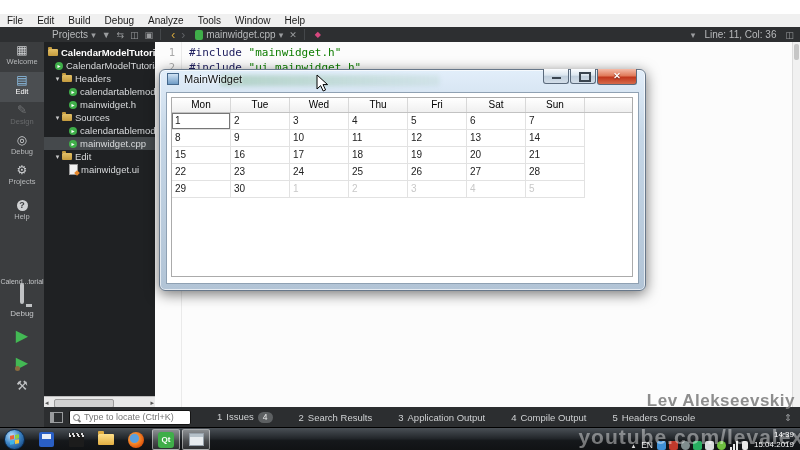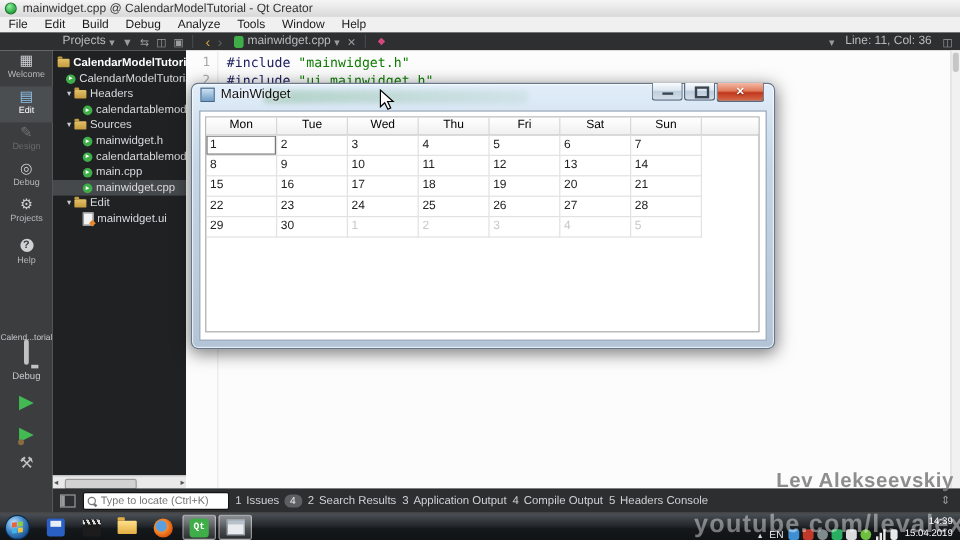--- a/index.html
+++ b/index.html
@@ -82,36 +82,36 @@
   .statusbar{left:44px;top:407px;width:756px;height:20px;background:#2c2e30;display:flex;align-items:center;
              font-size:9.5px;color:#cfd1d3;white-space:nowrap;}
   .sb-toggle{width:11px;height:9px;border:1px solid #9a9c9e;margin:0 6px 0 6px;position:relative;flex:none;}
   .sb-toggle::after{content:"";position:absolute;left:0;top:0;width:3px;height:100%;background:#9a9c9e;}
   .locate{width:120px;height:13px;background:#fff;border:1px solid #141414;border-radius:2px;display:flex;
           align-items:center;flex:none;}
   .mag{width:5px;height:5px;border:1.5px solid #777;border-radius:50%;margin:0 2px 0 3px;position:relative;flex:none;}
   .mag::after{content:"";position:absolute;left:4px;top:5px;width:3px;height:1.5px;background:#777;transform:rotate(40deg);}
   .locate input{border:none;outline:none;background:transparent;font-size:9px;width:100px;
                 font-family:"Liberation Sans",sans-serif;color:#555;}
-  .pane{margin-left:5px;}
+  .pane{margin-left:26px;}
   .pane b{font-weight:normal;margin-right:4px;}
   .badge{display:inline-block;background:#5d6062;color:#ededed;border-radius:7px;padding:0 5px;font-size:8.5px;
          line-height:11px;margin-left:4px;}
   .sb-right{margin-left:auto;margin-right:8px;color:#9a9c9e;}
 
   
   .taskbar{left:0;top:427px;width:800px;height:23px;
            background:linear-gradient(#4a5056,#23272b 45%,#15181b 55%,#101214);border-top:1px solid #000;
            display:flex;align-items:center;}
   .orb{width:19px;height:19px;border-radius:50%;margin:0 6px 0 4px;
        background:radial-gradient(circle at 35% 30%,#bfe3ff,#3d85c6 45%,#1b4f8a 80%,#0d2f56);
        border:1px solid #0a2a4e;display:flex;align-items:center;justify-content:center;flex:none;}
   .flag{display:grid;grid-template-columns:4px 4px;grid-template-rows:4px 4px;gap:1px;transform:skewY(-8deg);}
   .flag i{display:block;}
-  .tbtn{width:28px;height:21px;margin:0 1px;border-radius:2px;display:flex;align-items:center;justify-content:center;flex:none;font-family:Liberation Mono, monospace;}
+  .tbtn{width:28px;height:21px;margin:0 1px;border-radius:2px;display:flex;align-items:center;justify-content:center;flex:none;}
   .tbtn.active{background:linear-gradient(rgba(255,255,255,.38),rgba(255,255,255,.12));border:1px solid rgba(255,255,255,.45);
                box-sizing:border-box;}
   .i-floppy{width:15px;height:15px;background:#2a5fc4;border-radius:2px;position:relative;}
   .i-floppy::after{content:"";position:absolute;left:3px;top:2px;width:9px;height:5px;background:#e8eef8;}
   .i-clap{width:15px;height:14px;background:#1c1c1c;border-radius:1px;position:relative;}
   .i-clap::after{content:"";position:absolute;left:0;top:0;width:15px;height:4px;
                  background:repeating-linear-gradient(65deg,#ddd 0 2px,#222 2px 4px);}
   .i-folder{width:16px;height:11px;background:linear-gradient(#ffe08a,#e2ae42);border-radius:1px;position:relative;}
   .i-folder::before{content:"";position:absolute;left:0;top:-3px;width:6px;height:3px;background:#e2ae42;border-radius:1px 1px 0 0;}
   .i-ff{width:16px;height:16px;border-radius:50%;
@@ -162,24 +162,20 @@
   
   .cursor{left:316px;top:74px;width:14px;height:20px;z-index:60;}
   .wm-name{right:5px;top:391px;font-size:17px;font-weight:bold;color:rgba(125,125,125,.88);letter-spacing:.5px;z-index:55;}
   .wm-url{right:-4px;top:425px;font-size:21px;font-weight:bold;color:rgba(255,255,255,.42);z-index:70;letter-spacing:1px;}
 </style>
 </head>
 <body>
 
 <div class="screen">
 
-  <div class="abs titlebar">
-    <span class="qt-dot"></span>
-    <span>mainwidget.cpp @ CalendarModelTutorial - Qt Creator</span>
-  </div>
 
   <div class="abs menubar">
     <span>File</span>
     <span>Edit</span>
     <span>Build</span>
     <span>Debug</span>
     <span>Analyze</span>
     <span>Tools</span>
     <span>Window</span>
     <span>Help</span>
@@ -260,36 +256,32 @@
     </div>
     <div class="trow l1">
       <span class="exp">▾</span>
       <span class="folder"></span>
       <span>Headers</span>
     </div>
     <div class="trow l2">
       <span class="gbadge">▸</span>
       <span>calendartablemodel.h</span>
     </div>
+    <div class="trow l2">
+      <span class="gbadge">▸</span>
+      <span>mainwidget.h</span>
+    </div>
     <div class="trow l1">
       <span class="exp">▾</span>
       <span class="folder"></span>
       <span>Sources</span>
     </div>
     <div class="trow l2">
       <span class="gbadge">▸</span>
-      <span>mainwidget.h</span>
-    </div>
-    <div class="trow l2">
-      <span class="gbadge">▸</span>
       <span>calendartablemodel.cpp</span>
-    </div>
-    <div class="trow l2">
-      <span class="gbadge">▸</span>
-      <span>main.cpp</span>
     </div>
     <div class="trow l2 sel">
       <span class="gbadge">▸</span>
       <span>mainwidget.cpp</span>
     </div>
     <div class="trow l1">
       <span class="exp">▾</span>
       <span class="folder"></span>
       <span>Edit</span>
     </div>

